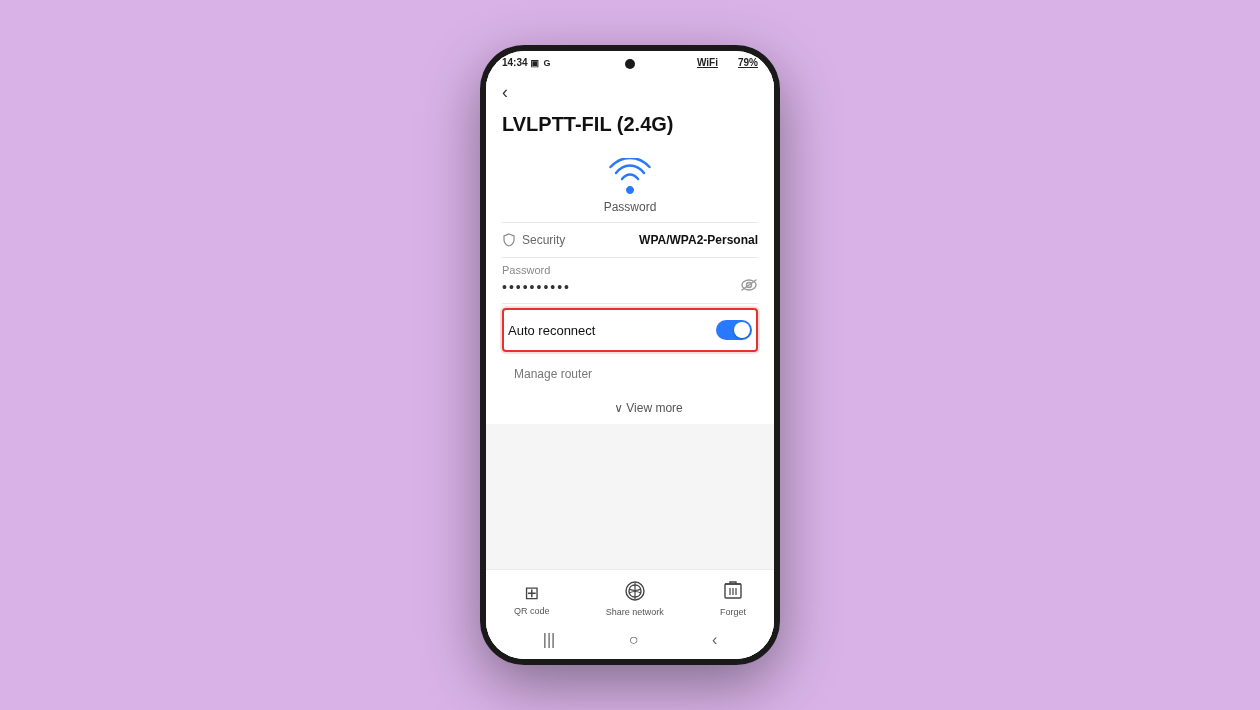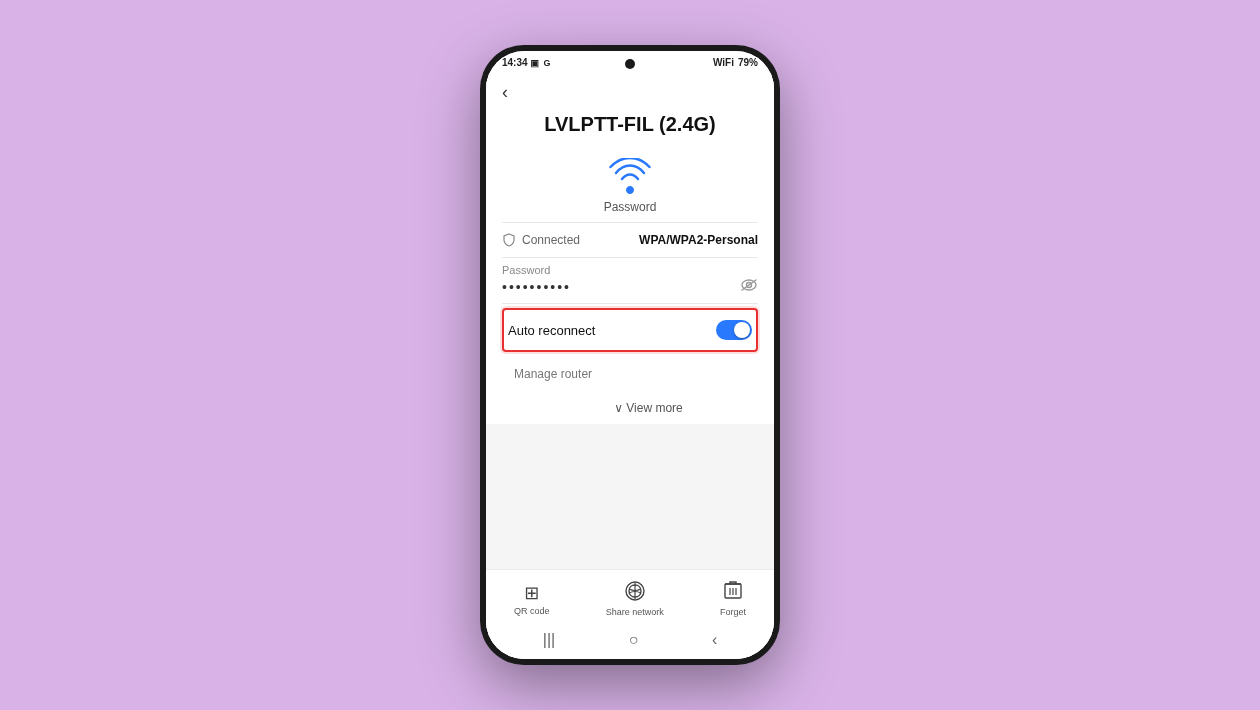--- a/index.html
+++ b/index.html
@@ -50,22 +50,23 @@
     }
 
     .status-left {
       display: flex;
       gap: 3px;
       align-items: center;
     }
 
     .status-right {
       display: flex;
-      gap: 4px;
-      align-items: center;
+      gap: 20px;
+      align-items: center;
+      text-decoration: underline;
     }
 
     
     .camera-notch {
       position: absolute;
       top: 8px;
       left: 50%;
       transform: translateX(-50%);
       width: 10px;
       height: 10px;
@@ -92,21 +93,21 @@
     }
 
     .back-arrow {
       font-size: 18px;
       color: #333;
       cursor: pointer;
     }
 
     
     .network-title {
-      text-align: center;
+      text-align: left;
       font-size: 20px;
       font-weight: 700;
       color: #111;
       padding: 4px 16px 10px;
       background: #ffffff;
     }
 
     
     .wifi-area {
       display: flex;
@@ -332,21 +333,21 @@
         <span class="connected-label">Password</span>
       </div>
 
       <div class="divider"></div>
 
       <div class="info-row">
         <div class="info-row-left">
           <svg class="shield-icon" viewBox="0 0 14 14" fill="none">
             <path d="M7 1 L12 3 L12 7 C12 10 9.5 12.5 7 13 C4.5 12.5 2 10 2 7 L2 3 Z" stroke="#888" stroke-width="1.2" fill="none"></path>
           </svg>
-          <span>Connected</span>
+          <span>Security</span>
         </div>
         <span class="info-row-right">WPA/WPA2-Personal</span>
       </div>
 
       <div class="divider"></div>
 
       <div class="password-row">
         <div class="password-label">Password</div>
         <div style="display:flex; justify-content:space-between; align-items:center;">
           <span class="password-value">••••••••••</span>

